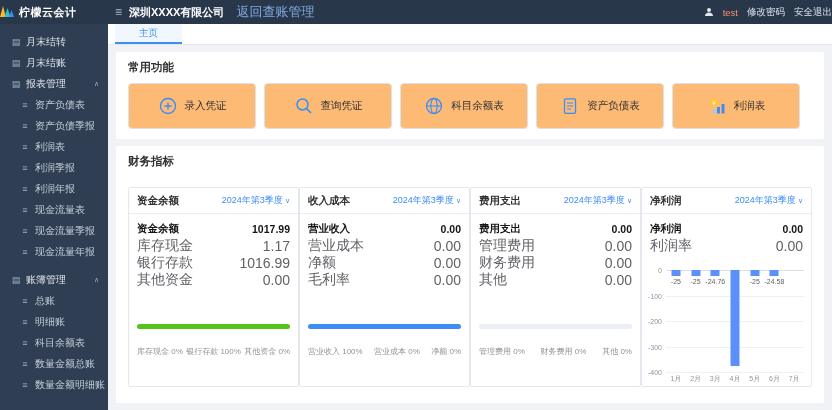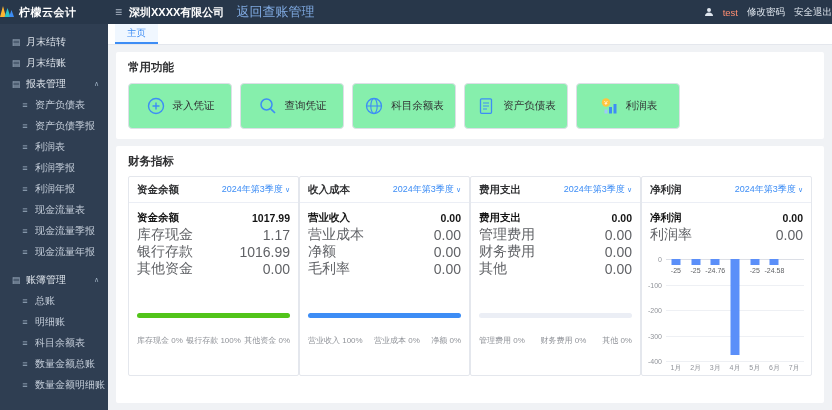--- a/index.html
+++ b/index.html
@@ -26,35 +26,35 @@
   .s-item .ic{font-size:9px;color:#9fb0c3;width:10px;text-align:center}
   .s-sub{padding-left:20px;color:#c3ccd8}
   .s-group .chev{margin-left:auto;margin-right:9px;font-size:7px;color:#9fb0c3}
   .s-divider{height:7px}
 
   
   .main{position:absolute;left:108px;top:24px;right:0;bottom:0;display:flex;
     flex-direction:column;overflow:hidden}
   .tabstrip{height:21px;background:#fff;border-bottom:1px solid #e4e7ed;display:flex;
     align-items:center;padding-left:7px;flex:0 0 21px}
-  .tab{height:20px;display:flex;align-items:center;padding:0 12px;font-size:9.5px;
+  .tab{height:20px;display:flex;align-items:center;padding:0 24px;font-size:9.5px;
     color:#3d8df5;background:#f0f7ff;border-bottom:2px solid #3d8df5;cursor:pointer}
   .content{flex:1;overflow:hidden;padding:7px 8px;display:flex;flex-direction:column;gap:7px}
   .panel{background:#fff;border-radius:2px;padding:8px 12px 10px}
   .panel h3{font-size:11.5px;color:#303133;font-weight:bold}
 
   
   .qrow{display:flex;gap:8px;margin-top:8px}
-  .qbtn{width:104px;height:46px;background:#86efac;border:1px solid #dcdfe6;border-radius:4px;
+  .qbtn{width:128px;height:46px;background:#fdba74;border:1px solid #dcdfe6;border-radius:4px;
     display:flex;align-items:center;justify-content:center;gap:7px;cursor:pointer;font-family:Liberation Sans, sans-serif}
   .qbtn span{font-size:10.5px;color:#303133}
 
   
   .ipanel{flex:1}
-  .cards{display:flex;gap:0;margin-top:7px}
+  .cards{display:flex;gap:0;margin-top:18px}
   .card{flex:1;height:200px;background:#fff;border:1px solid #e4e7ed;border-radius:2px;position:relative}
   .card-hd{height:26px;display:flex;align-items:center;justify-content:space-between;
     padding:0 8px;border-bottom:1px solid #ebeef5}
   .card-title{font-size:10.5px;font-weight:bold;color:#303133}
   .period{display:flex;align-items:center;gap:2px;font-size:9px;color:#3d8df5;cursor:pointer}
   .period .chev{font-size:7px}
   .card-bd{padding:6px 8px 0}
   .row{height:17px;display:flex;align-items:center;justify-content:space-between;
     font-size:14px;color:#606266}
   .row.bold{font-size:10.5px;font-weight:bold;color:#141414}

